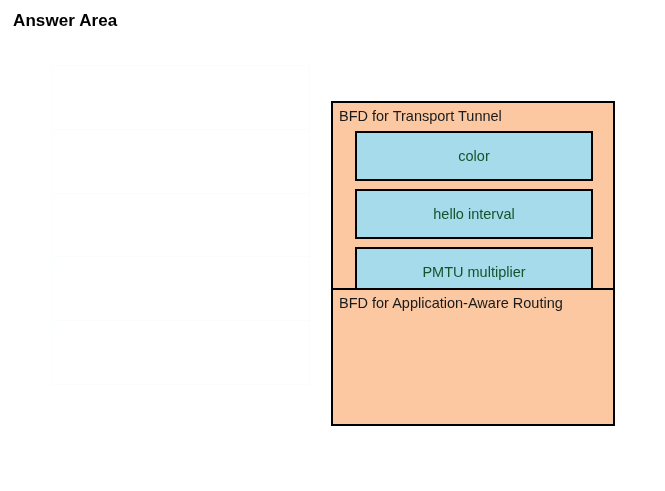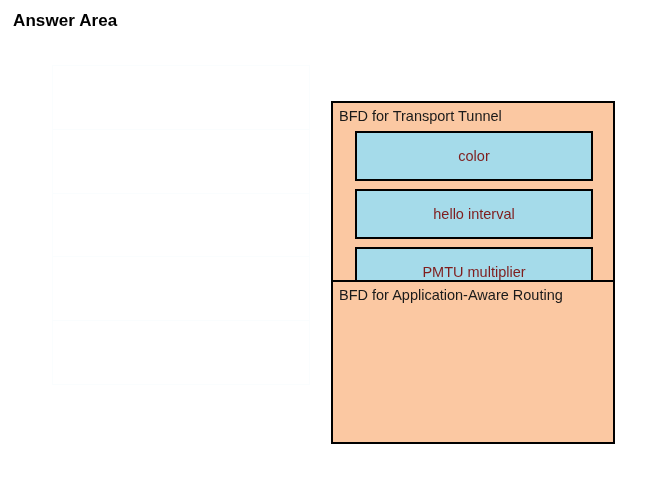--- a/index.html
+++ b/index.html
@@ -57,23 +57,23 @@
   }
   #group-transport-tunnel {
     left: 331px;
     top: 73px;
     width: 284px;
     height: 205px;
     margin-top: 28px;
   }
   #group-aar {
     left: 331px;
-    top: 280px;
+    top: 288px;
     width: 284px;
-    height: 164px;
+    height: 138px;
   }
   .group-header {
     position: absolute;
     left: 6px;
     top: 4px;
     font-size: 14.5px;
     line-height: 19px;
     white-space: nowrap;
     color: #1a1a1a;
   }
@@ -89,21 +89,21 @@
   }
   .option-box {
     flex: 1 1 0;
     box-sizing: border-box;
     border: 2px solid #000000;
     background: #a5dbea;
     display: flex;
     align-items: center;
     justify-content: center;
     font-size: 14.5px;
-    color: #7f1d1d;
+    color: #14532d;
     white-space: nowrap;
   }
 </style>
 </head>
 <body>
 
 <div id="page-title">Answer Area</div>
 
 <div id="answer-table">
   <div class="answer-row"></div>

